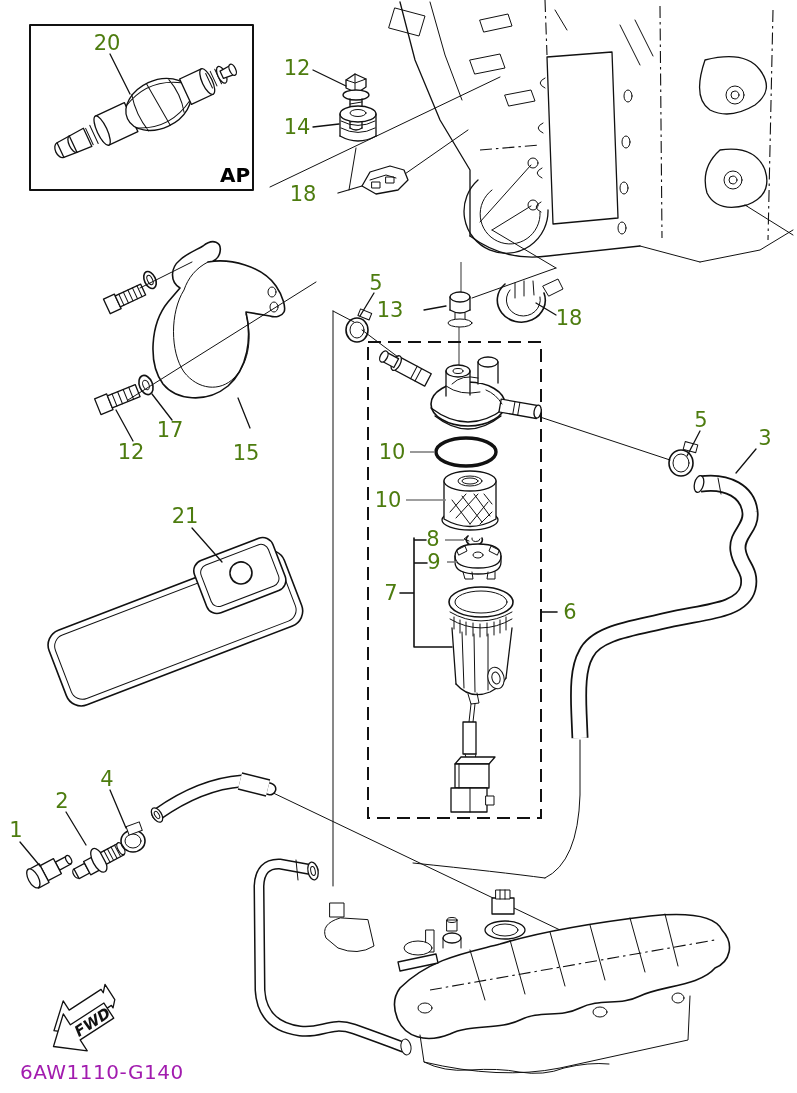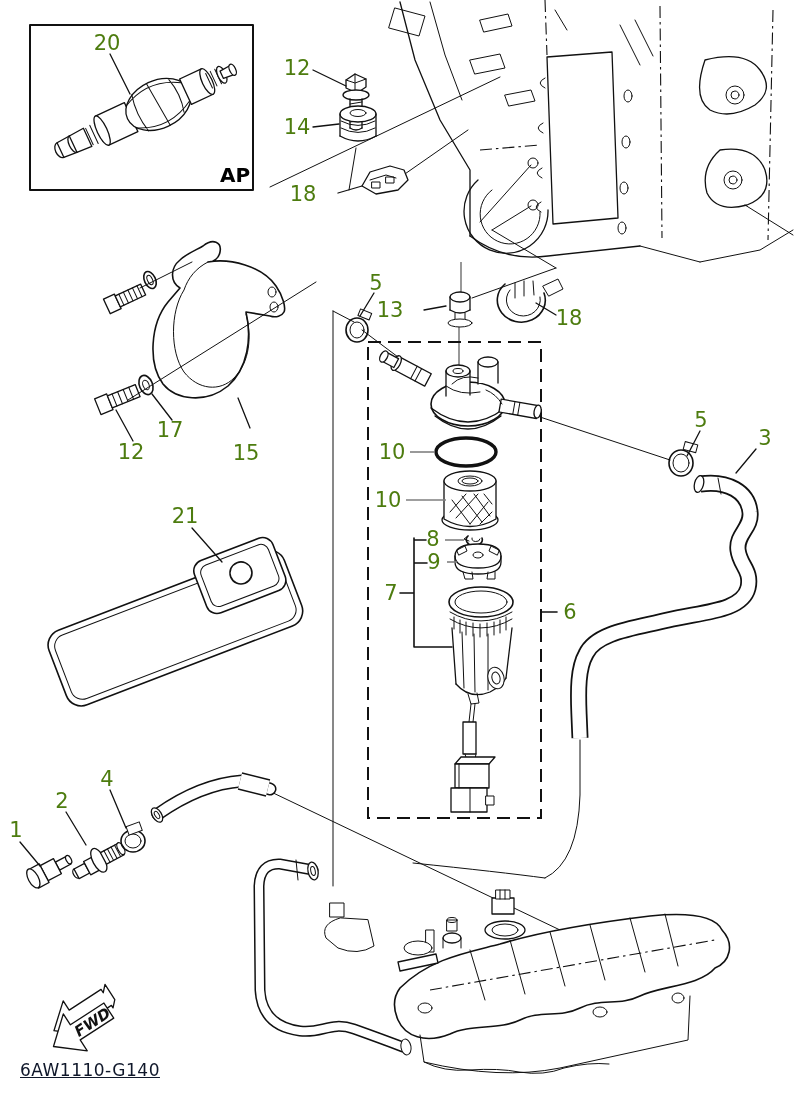--- a/index.html
+++ b/index.html
@@ -10,21 +10,21 @@
   .ln{stroke:#111;stroke-width:1.3;fill:none;stroke-linecap:round;stroke-linejoin:round;}
   .w{fill:#fff;}
   .thin{stroke-width:1;}
   .med{stroke-width:1.6;}
   .bold{stroke-width:2;}
   .oring{stroke-width:3.4;}
   .gray{stroke:#7f7f7f;stroke-width:1.6;}
   .dashbox{stroke:#111;stroke-width:2;fill:none;stroke-dasharray:13 7;}
   .dashdot{stroke:#111;stroke-width:1.1;fill:none;stroke-dasharray:12 4 2.5 4;}
   .co{position:absolute;transform:translate(-50%,-50%);font-size:21px;color:#4d7c0f;white-space:nowrap;}
-  .code{position:absolute;font-size:17px;color:#0f172a;letter-spacing:.5px;text-decoration:underline;}
+  .code{position:absolute;font-size:20px;color:#a21caf;letter-spacing:.5px;}
   .ap{position:absolute;transform:translate(-50%,-50%);font-size:20px;font-weight:600;color:#000000;}
 </style>
 </head>
 <body>
 
 <div class="stage">
 
 <svg width="797" height="1093" viewBox="0 0 797 1093">
 
   <g>

